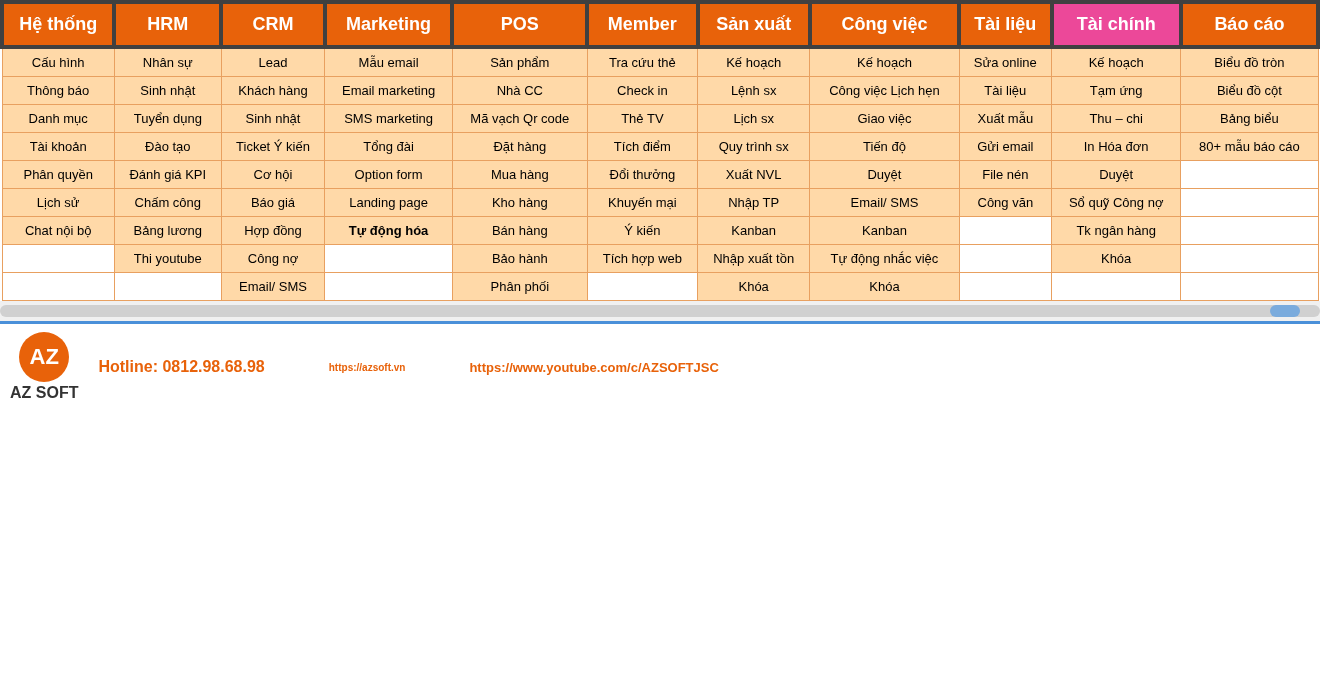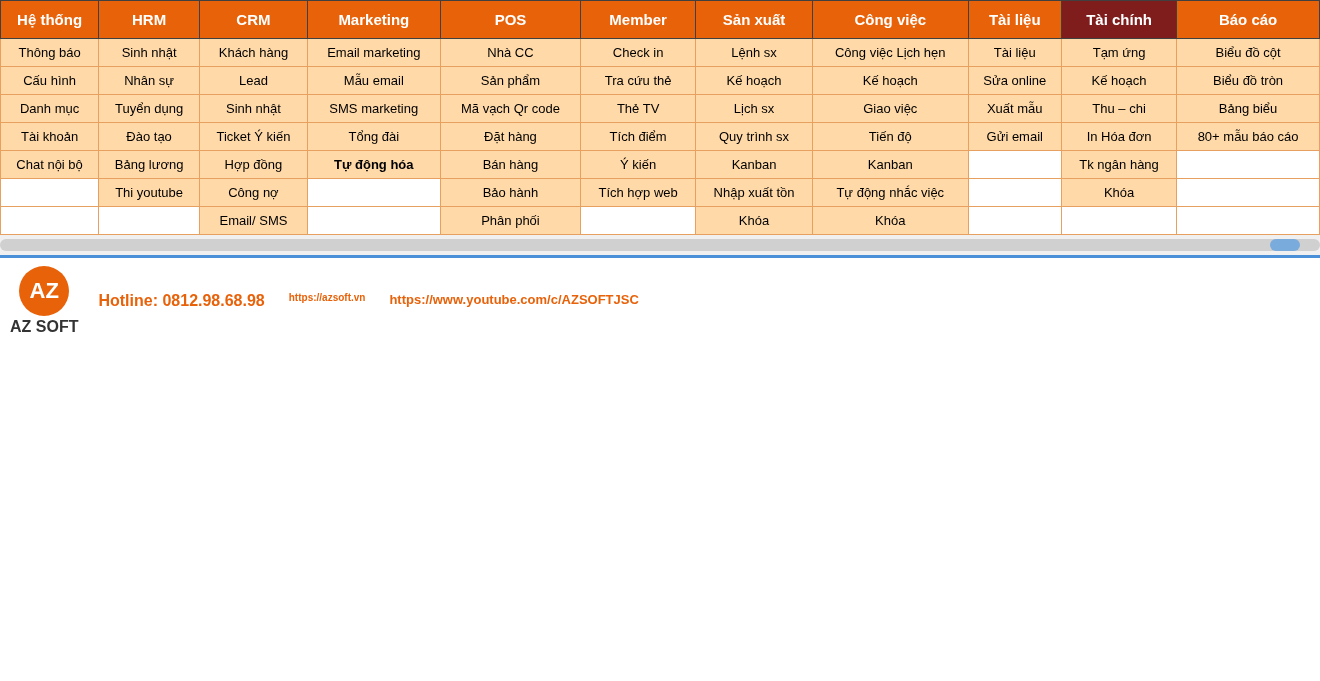--- a/index.html
+++ b/index.html
@@ -7,24 +7,24 @@
 
     .main-table {
       width: 100%;
       border-collapse: collapse;
     }
 
     .header-cell {
       background: #e8620a;
       color: #fff;
       font-weight: bold;
-      font-size: 15px;
+      font-size: 18px;
       text-align: center;
       padding: 10px 4px;
-      border: 1px solid #404040;
+      border: 4px solid #404040;
     }
 
     .menu-cell {
       background: #ffd9a8;
       color: #000;
       font-size: 13px;
       text-align: center;
       padding: 6px 4px;
       border: 1px solid #e8a060;
       vertical-align: middle;
@@ -70,21 +70,22 @@
 
     .logo-text {
       font-size: 16px;
       color: #333;
       font-weight: bold;
       margin-top: 2px;
     }
 
     .footer-contact {
       display: flex;
-      gap: 24px;
+      gap: 64px;
+      align-items: center;
       flex: 1;
     }
 
     .footer-hotline {
       color: #e8620a;
       font-weight: bold;
       font-size: 16px;
     }
 
     .footer-website {
@@ -133,55 +134,55 @@
     <tr>
       <th class="header-cell">Hệ thống</th>
       <th class="header-cell">HRM</th>
       <th class="header-cell">CRM</th>
       <th class="header-cell">Marketing</th>
       <th class="header-cell">POS</th>
       <th class="header-cell">Member</th>
       <th class="header-cell">Sản xuất</th>
       <th class="header-cell">Công việc</th>
       <th class="header-cell">Tài liệu</th>
-      <th class="header-cell" style="background:#7f1d1d;">Tài chính</th>
+      <th class="header-cell" style="background:#ec4899;">Tài chính</th>
       <th class="header-cell">Báo cáo</th>
     </tr>
   </thead>
   <tbody>
+
+    <tr>
+      <td class="menu-cell">Cấu hình</td>
+      <td class="menu-cell">Nhân sự</td>
+      <td class="menu-cell">Lead</td>
+      <td class="menu-cell">Mẫu email</td>
+      <td class="menu-cell">Sản phẩm</td>
+      <td class="menu-cell">Tra cứu thẻ</td>
+      <td class="menu-cell">Kế hoạch</td>
+      <td class="menu-cell">Kế hoạch</td>
+      <td class="menu-cell">Sửa online</td>
+      <td class="menu-cell">Kế hoạch</td>
+      <td class="menu-cell">Biểu đồ tròn</td>
+    </tr>
 
     <tr>
       <td class="menu-cell">Thông báo</td>
       <td class="menu-cell">Sinh nhật</td>
       <td class="menu-cell">Khách hàng</td>
       <td class="menu-cell">Email marketing</td>
       <td class="menu-cell">Nhà CC</td>
       <td class="menu-cell">Check in</td>
       <td class="menu-cell">Lệnh sx</td>
       <td class="menu-cell">Công việc Lịch hẹn</td>
       <td class="menu-cell">Tài liệu</td>
       <td class="menu-cell">Tạm ứng</td>
       <td class="menu-cell">Biểu đồ cột</td>
     </tr>
 
     <tr>
-      <td class="menu-cell">Cấu hình</td>
-      <td class="menu-cell">Nhân sự</td>
-      <td class="menu-cell">Lead</td>
-      <td class="menu-cell">Mẫu email</td>
-      <td class="menu-cell">Sản phẩm</td>
-      <td class="menu-cell">Tra cứu thẻ</td>
-      <td class="menu-cell">Kế hoạch</td>
-      <td class="menu-cell">Kế hoạch</td>
-      <td class="menu-cell">Sửa online</td>
-      <td class="menu-cell">Kế hoạch</td>
-      <td class="menu-cell">Biểu đồ tròn</td>
-    </tr>
-
-    <tr>
       <td class="menu-cell">Danh mục</td>
       <td class="menu-cell">Tuyển dụng</td>
       <td class="menu-cell">Sinh nhật</td>
       <td class="menu-cell">SMS marketing</td>
       <td class="menu-cell">Mã vạch Qr code</td>
       <td class="menu-cell">Thẻ TV</td>
       <td class="menu-cell">Lịch sx</td>
       <td class="menu-cell">Giao việc</td>
       <td class="menu-cell">Xuất mẫu</td>
       <td class="menu-cell">Thu – chi</td>
@@ -195,21 +196,47 @@
       <td class="menu-cell">Tổng đài</td>
       <td class="menu-cell">Đặt hàng</td>
       <td class="menu-cell">Tích điểm</td>
       <td class="menu-cell">Quy trình sx</td>
       <td class="menu-cell">Tiến độ</td>
       <td class="menu-cell">Gửi email</td>
       <td class="menu-cell">In Hóa đơn</td>
       <td class="menu-cell">80+ mẫu báo cáo</td>
     </tr>
 
-
+    <tr>
+      <td class="menu-cell">Phân quyền</td>
+      <td class="menu-cell">Đánh giá KPI</td>
+      <td class="menu-cell">Cơ hội</td>
+      <td class="menu-cell">Option form</td>
+      <td class="menu-cell">Mua hàng</td>
+      <td class="menu-cell">Đổi thưởng</td>
+      <td class="menu-cell">Xuất NVL</td>
+      <td class="menu-cell">Duyệt</td>
+      <td class="menu-cell">File nén</td>
+      <td class="menu-cell">Duyệt</td>
+      <td class="menu-cell empty"></td>
+    </tr>
+
+    <tr>
+      <td class="menu-cell">Lịch sử</td>
+      <td class="menu-cell">Chấm công</td>
+      <td class="menu-cell">Báo giá</td>
+      <td class="menu-cell">Landing page</td>
+      <td class="menu-cell">Kho hàng</td>
+      <td class="menu-cell">Khuyến mại</td>
+      <td class="menu-cell">Nhập TP</td>
+      <td class="menu-cell">Email/ SMS</td>
+      <td class="menu-cell">Công văn</td>
+      <td class="menu-cell">Sổ quỹ Công nợ</td>
+      <td class="menu-cell empty"></td>
+    </tr>
 
     <tr>
       <td class="menu-cell">Chat nội bộ</td>
       <td class="menu-cell">Bảng lương</td>
       <td class="menu-cell">Hợp đồng</td>
       <td class="menu-cell bold-text" style="font-weight: bold;">Tự động hóa</td>
       <td class="menu-cell">Bán hàng</td>
       <td class="menu-cell">Ý kiến</td>
       <td class="menu-cell">Kanban</td>
       <td class="menu-cell">Kanban</td>

